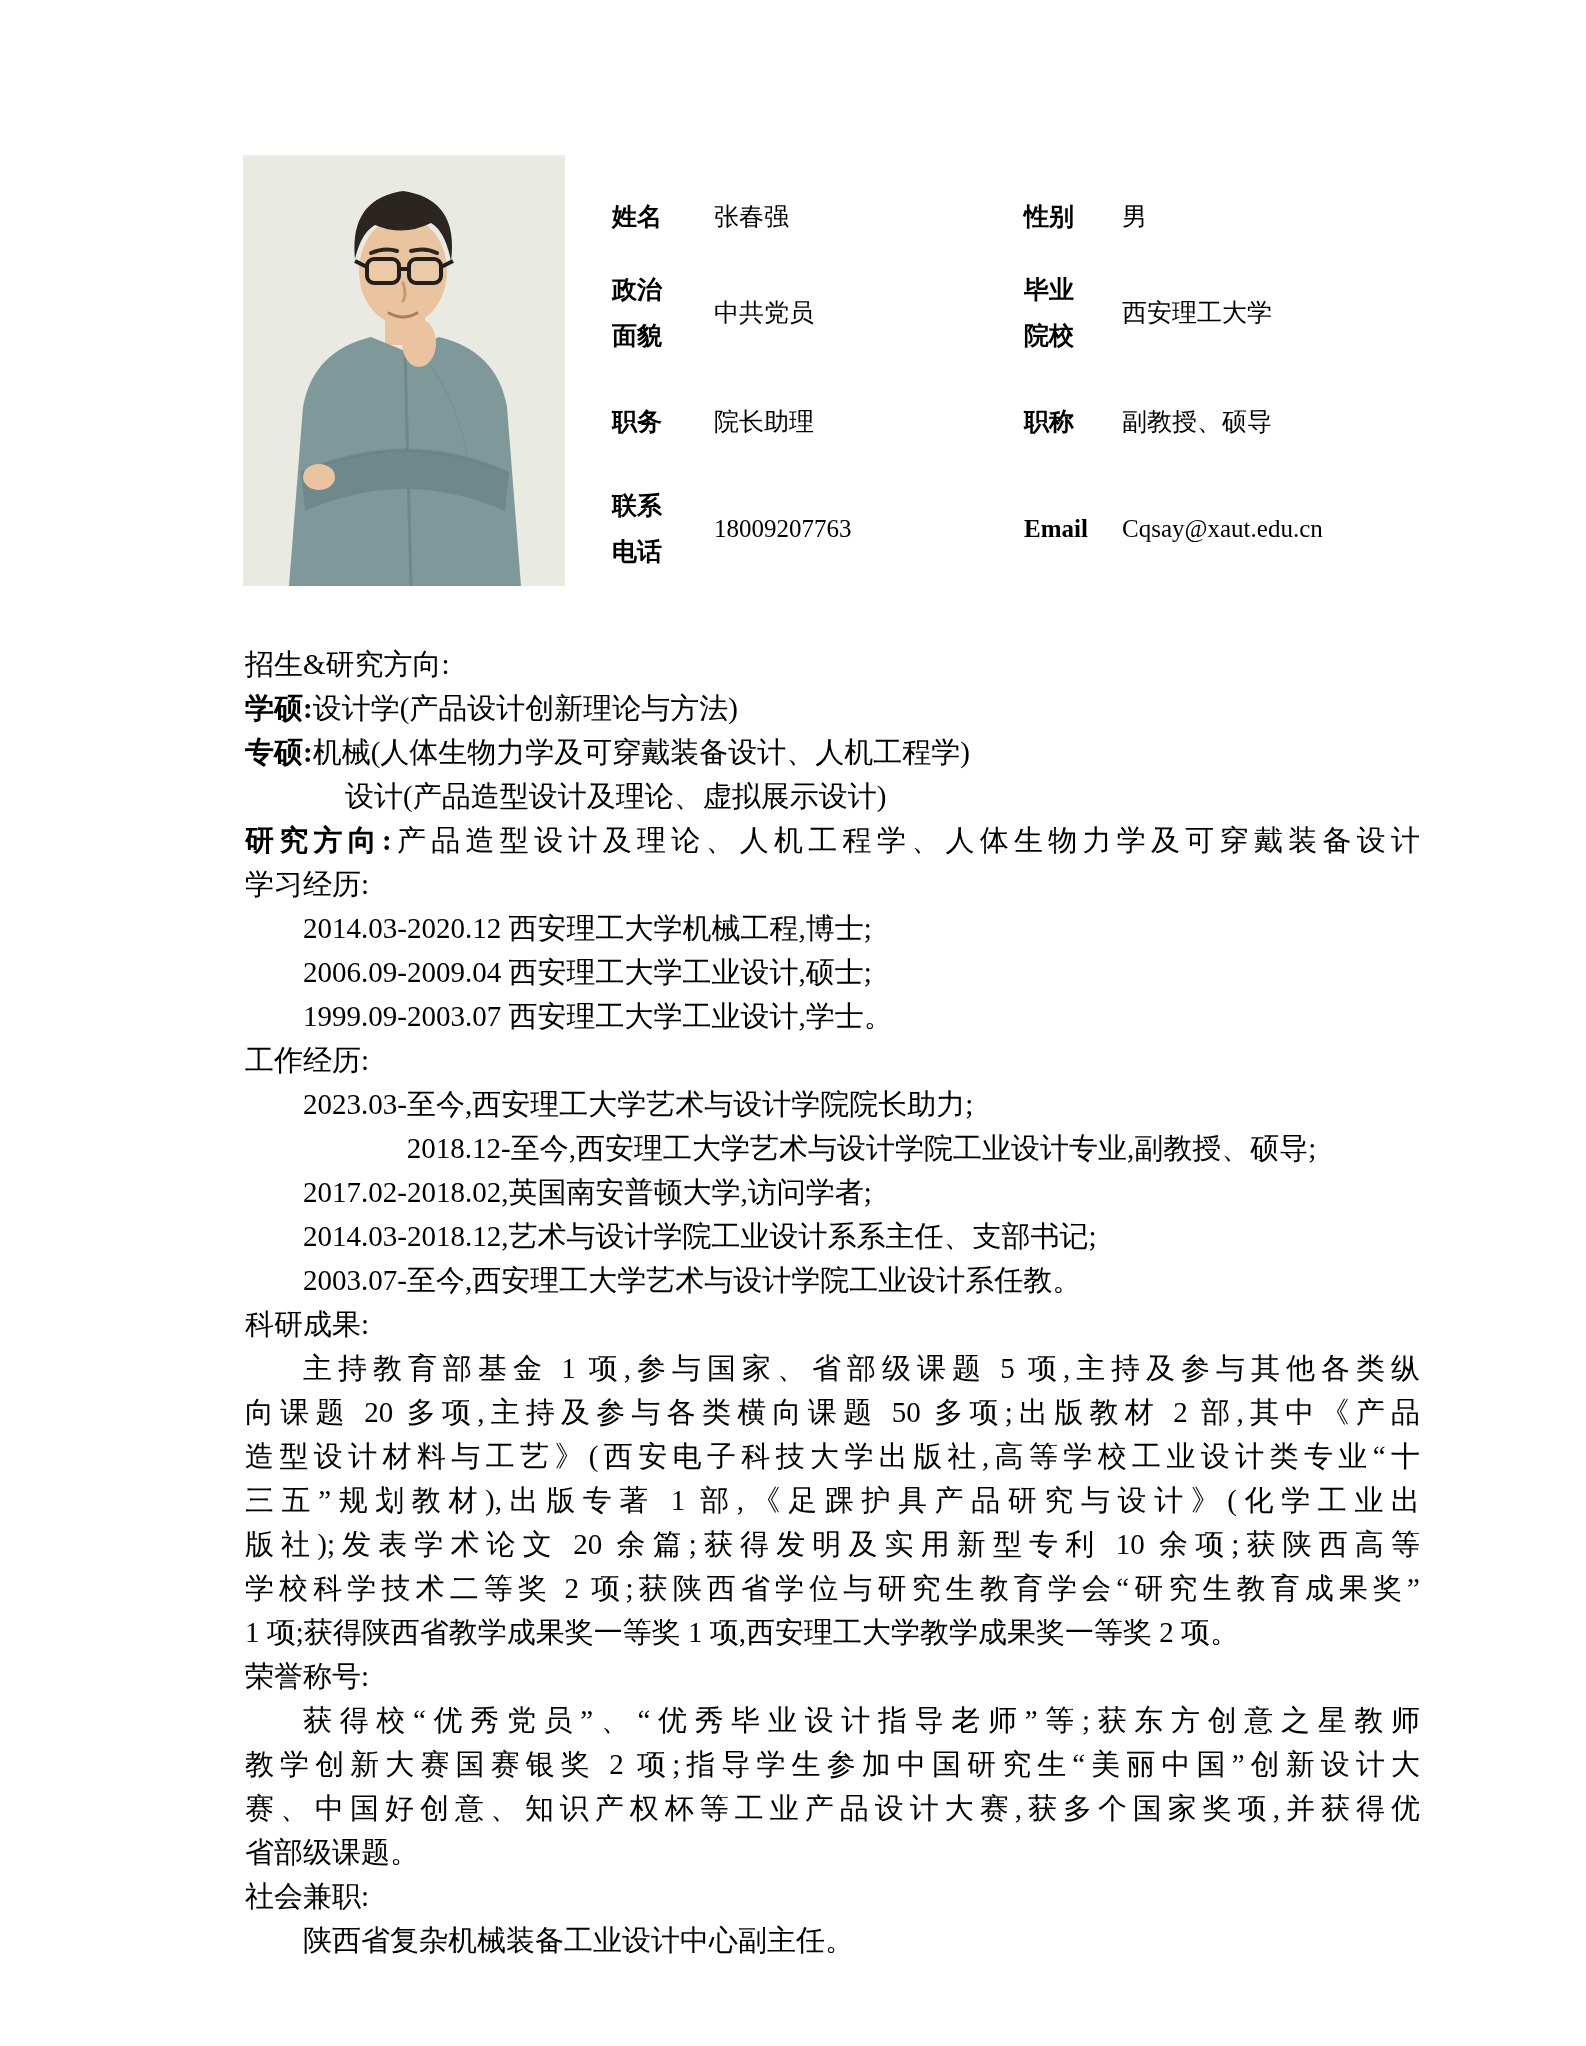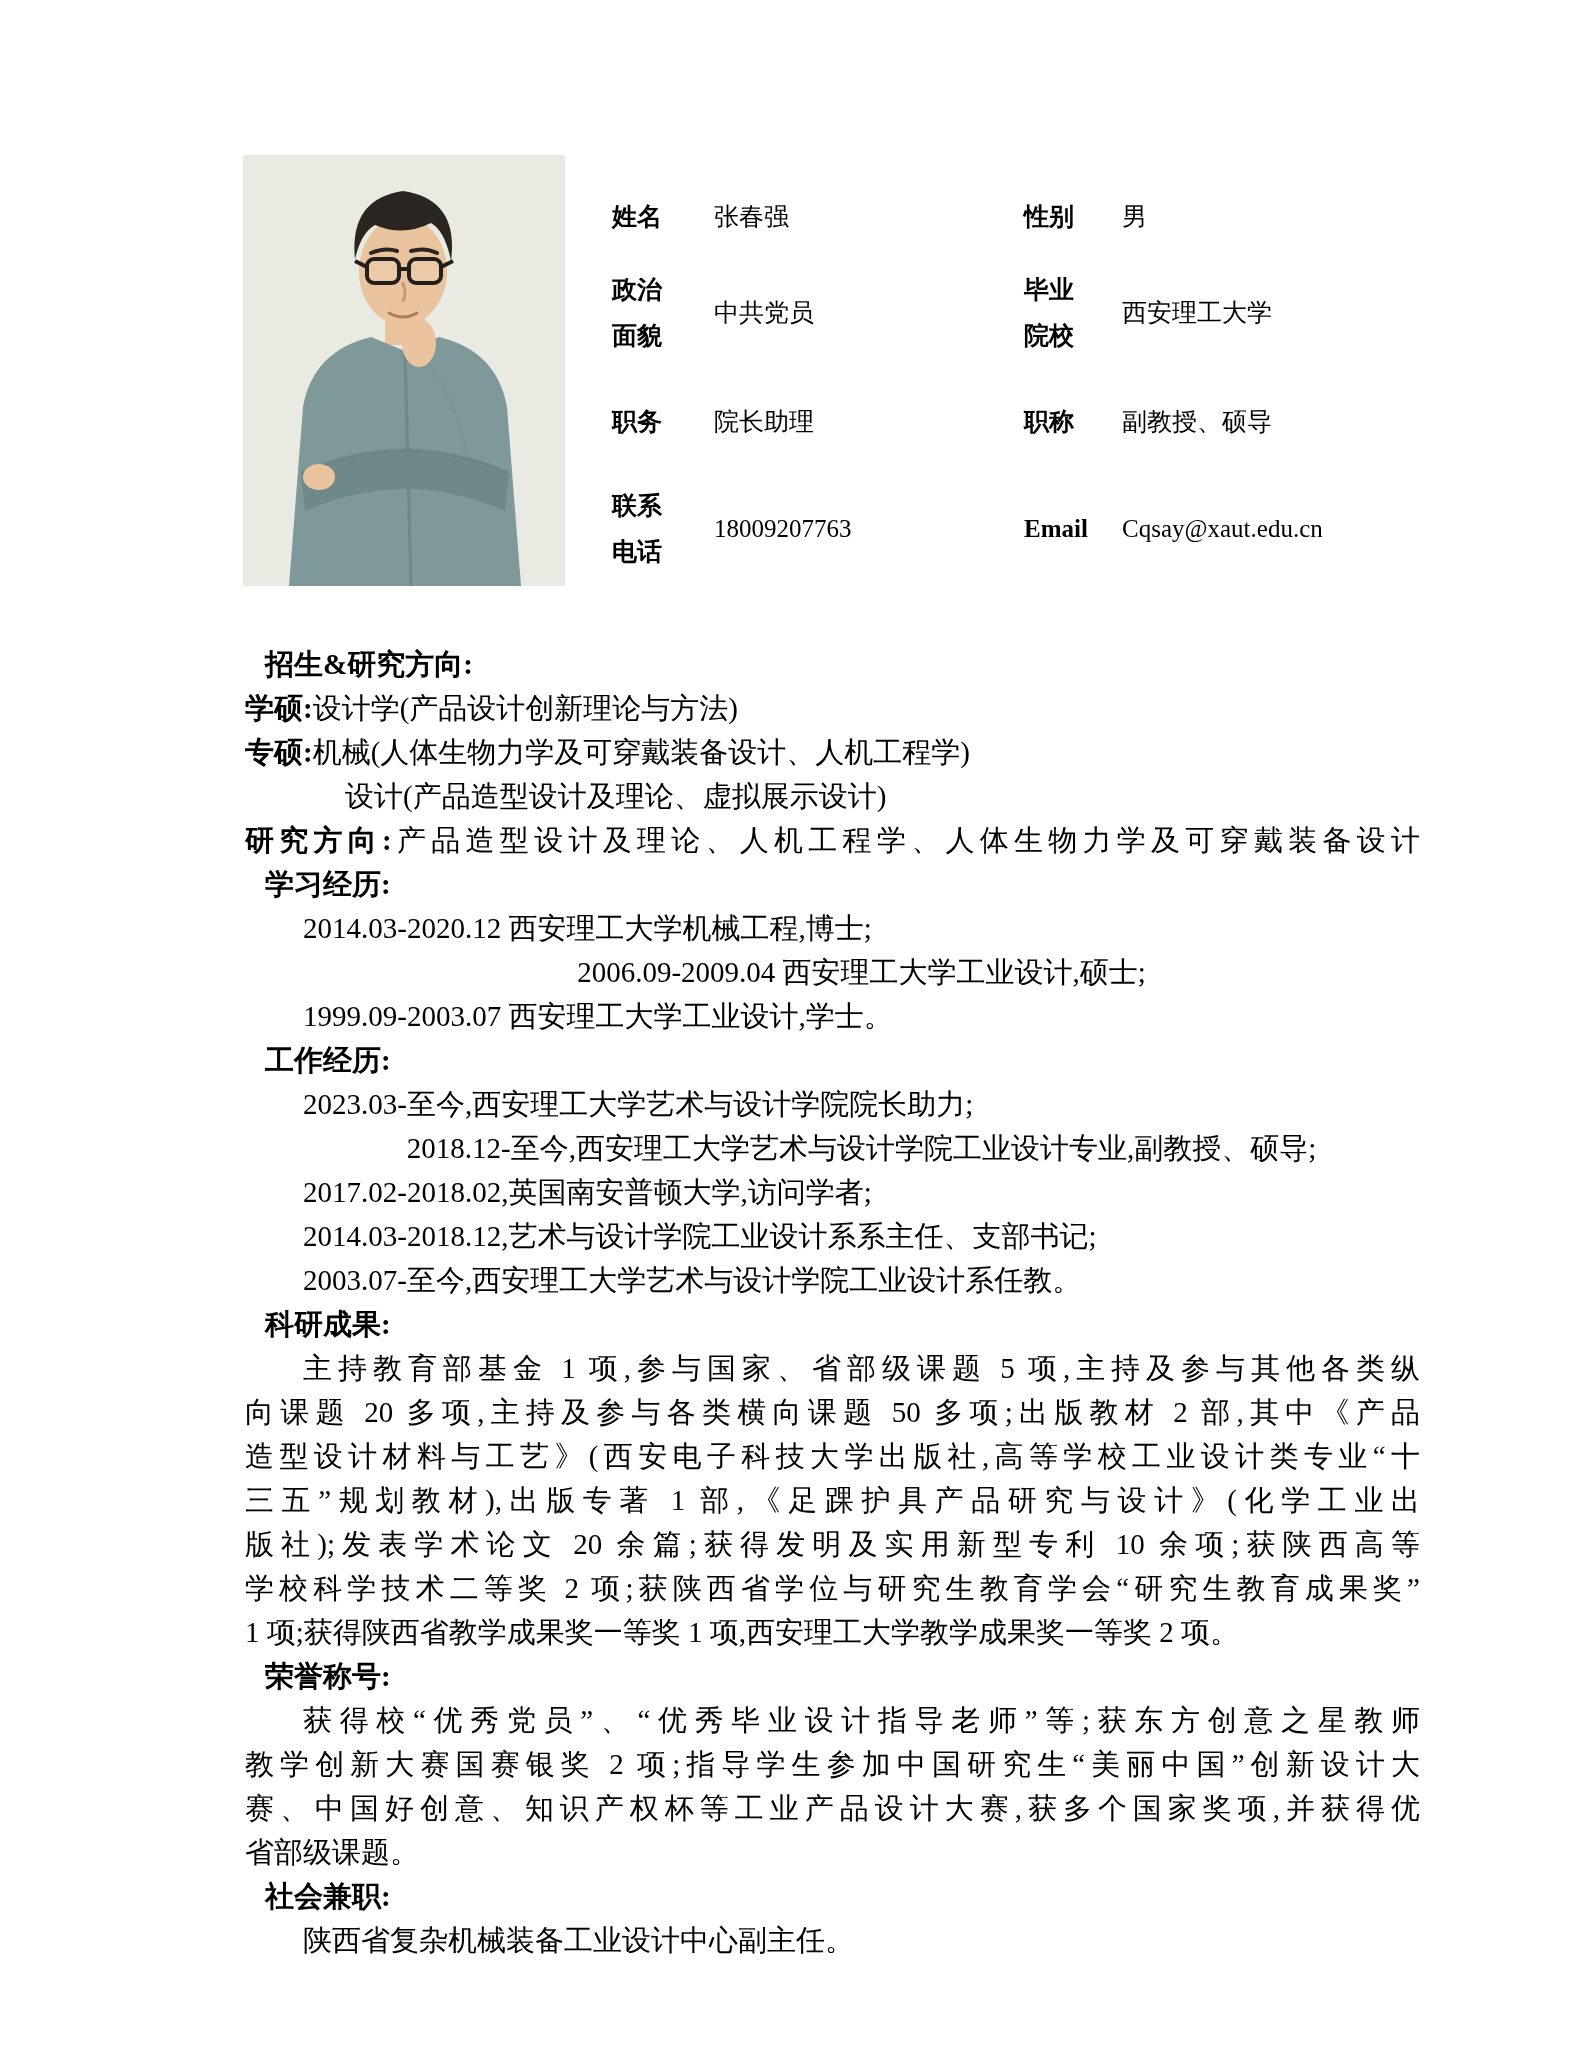--- a/index.html
+++ b/index.html
@@ -23,21 +23,21 @@
     align-items:center;
     font-size:25px;
   }
   .info-label { font-weight:bold; white-space:pre-line; line-height:46px; }
   .info-value { font-weight:normal; line-height:36px; }
   
   .body-text {
     position:absolute; left:245px; top:642px; width:1175px;
     font-size:29px; line-height:44px;
   }
-  .sec-heading { font-weight:bold;margin-left:20px; }
+  .sec-heading { font-weight:normal; }
   .line { white-space:nowrap; }
   .line.j { white-space:normal; text-align:justify; text-align-last:justify; }
   .line .pfx { font-weight:bold; }
 </style>
 </head>
 <body>
 
 <div class="page">
 
   <div class="photo">
@@ -103,21 +103,21 @@
 </div>
 
   <div class="body-text" id="body-text">
       <div class="sec-heading">招生&amp;研究方向:</div>
       <div class="line"><span class="pfx">学硕:</span><span>设计学(产品设计创新理论与方法)</span></div>
       <div class="line"><span class="pfx">专硕:</span><span>机械(人体生物力学及可穿戴装备设计、人机工程学)</span></div>
       <div class="line" style="padding-left: 100px;"><span>设计(产品造型设计及理论、虚拟展示设计)</span></div>
       <div class="line j"><span class="pfx">研究方向:</span><span>产品造型设计及理论、人机工程学、人体生物力学及可穿戴装备设计</span></div>
       <div class="sec-heading">学习经历:</div>
       <div class="line" style="padding-left: 58px;"><span>2014.03-2020.12 西安理工大学机械工程,博士;</span></div>
-      <div class="line" style="padding-left: 58px; text-align: center;"><span>2006.09-2009.04 西安理工大学工业设计,硕士;</span></div>
+      <div class="line" style="padding-left: 58px;"><span>2006.09-2009.04 西安理工大学工业设计,硕士;</span></div>
       <div class="line" style="padding-left: 58px;"><span>1999.09-2003.07 西安理工大学工业设计,学士。</span></div>
       <div class="sec-heading">工作经历:</div>
       <div class="line" style="padding-left: 58px;"><span>2023.03-至今,西安理工大学艺术与设计学院院长助力;</span></div>
       <div class="line" style="padding-left: 58px; text-align: center;"><span>2018.12-至今,西安理工大学艺术与设计学院工业设计专业,副教授、硕导;</span></div>
       <div class="line" style="padding-left: 58px;"><span>2017.02-2018.02,英国南安普顿大学,访问学者;</span></div>
       <div class="line" style="padding-left: 58px;"><span>2014.03-2018.12,艺术与设计学院工业设计系系主任、支部书记;</span></div>
       <div class="line" style="padding-left: 58px;"><span>2003.07-至今,西安理工大学艺术与设计学院工业设计系任教。</span></div>
       <div class="sec-heading">科研成果:</div>
       <div class="line j" style="padding-left: 58px;"><span>主持教育部基金 1 项,参与国家、省部级课题 5 项,主持及参与其他各类纵</span></div>
       <div class="line j"><span>向课题 20 多项,主持及参与各类横向课题 50 多项;出版教材 2 部,其中《产品</span></div>

